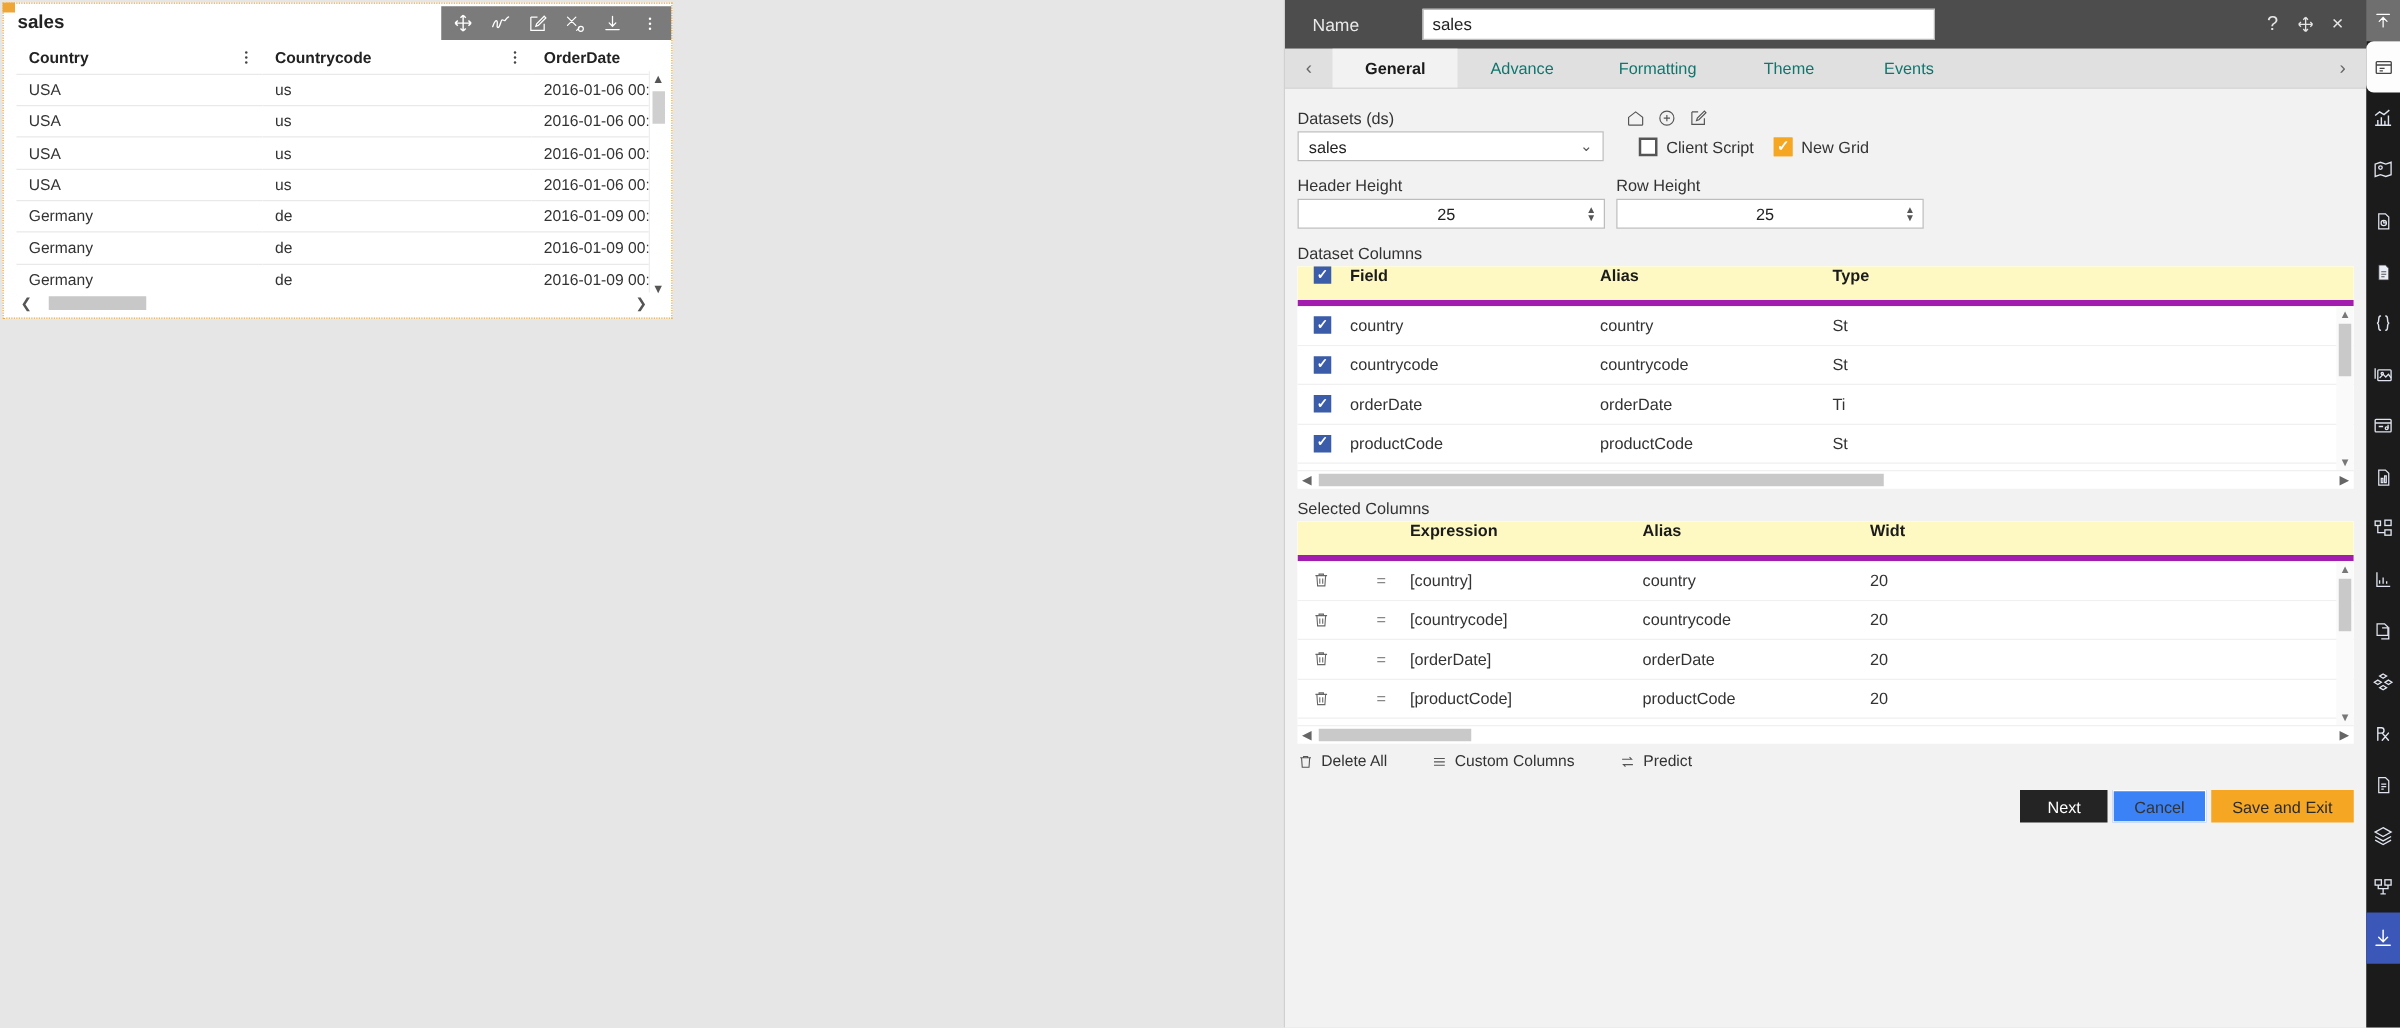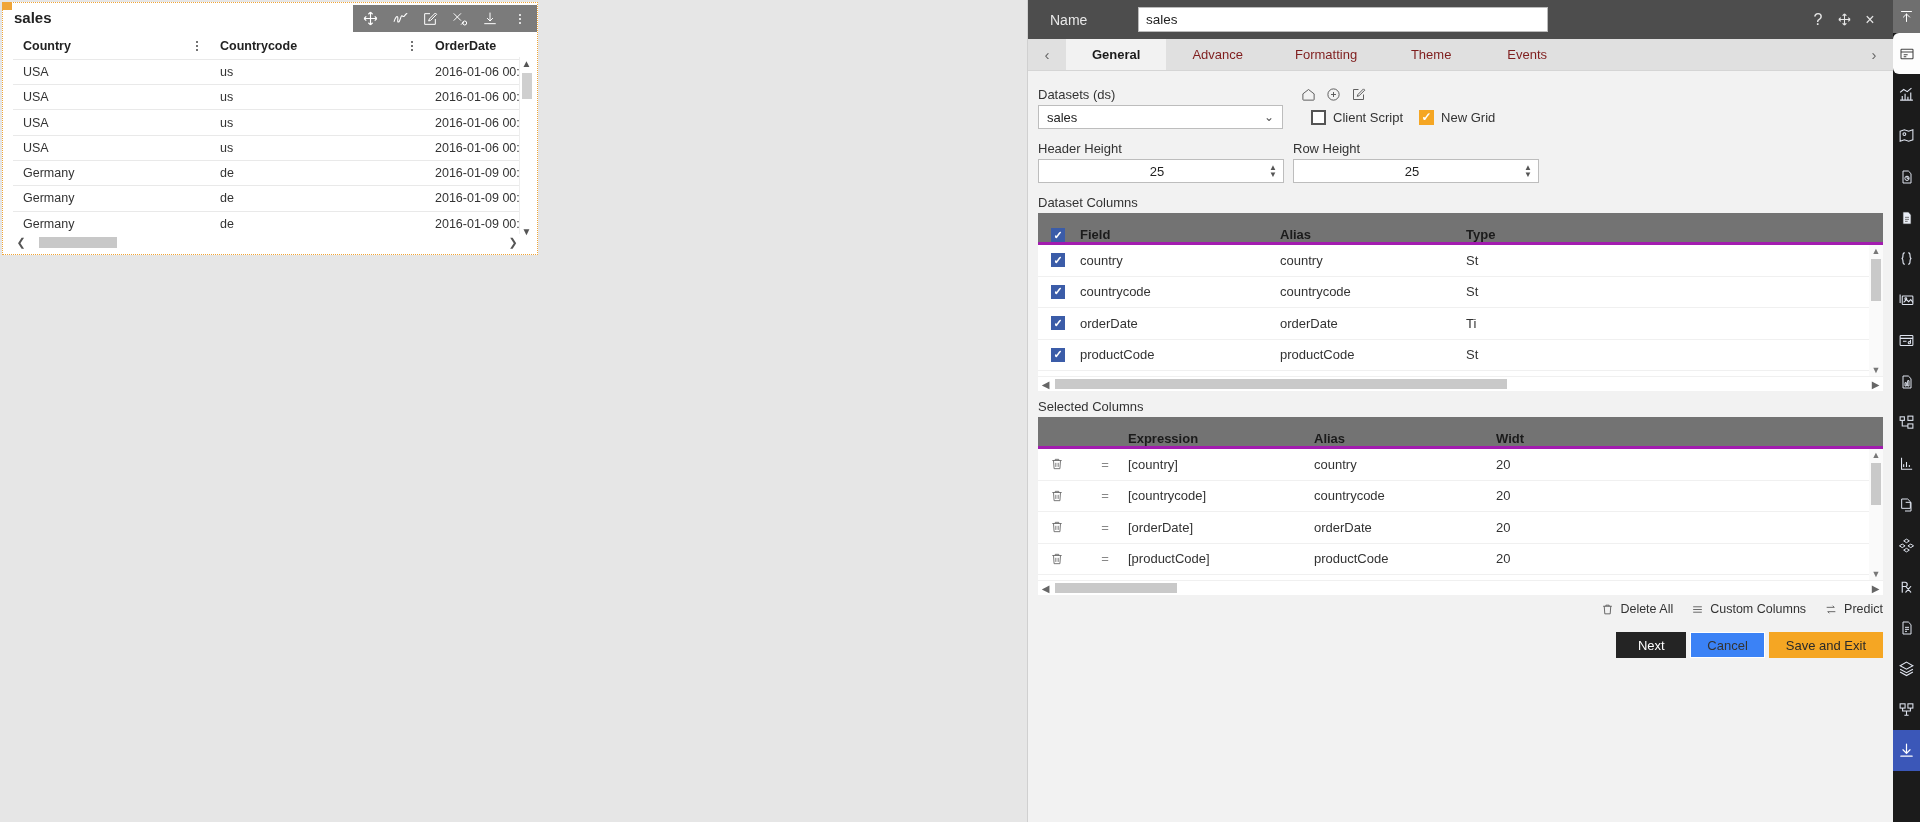--- a/index.html
+++ b/index.html
@@ -119,21 +119,21 @@
     height: 32px; background: #e0e0e0;
     display: flex; align-items: stretch;
     border-bottom: 1px solid #d5d5d5;
   }
   #tabbar .navarrow {
     width: 38px; display: flex; align-items: center; justify-content: center;
     color: #666; font-size: 15px; cursor: pointer;
   }
   #tabbar .tab {
     padding: 0 26px; display: flex; align-items: center; justify-content: center;
-    font-size: 13px; color: #7f1d1d; cursor: pointer; min-width: 96px;
+    font-size: 13px; color: #0f766e; cursor: pointer; min-width: 96px;
   }
   #tabbar .tab.active { background: #f2f2f2; color: #1b1b1b; font-weight: bold; }
 
   #panel-body { padding: 16px 10px 0 10px; position: relative; height: 751px; }
 
   .sec-label { font-size: 13px; color: #333; margin: 4px 0 3px 0; }
   .row { display: flex; align-items: center; text-align: center; }
 
   #ds-head { display: flex; align-items: center; }
   #ds-head .t { font-size: 13px; color: #333; }
@@ -168,23 +168,23 @@
   .numbox {
     height: 24px; background: #fff; border: 1px solid #bdbdbd;
     display: flex; align-items: center; padding: 0 6px; font-size: 13px; color: #222;
   }
   .numbox .v { flex: 1; }
   .numbox .spin { display: flex; flex-direction: column; color: #555; font-size: 8px; line-height: 7px; cursor: pointer; }
 
   
   .ptable { background: #fff; border: none; width: 100%; }
   .ptable .thead {
-    display: flex; align-items: flex-end; height: 32px;
-    background: #737373; font-size: 13px; font-weight: bold; color: #1b1b1b;
-    border-bottom: 3px solid #a21caf;
+    display: flex; align-items: flex-start; height: 32px;
+    background: #fef9c3; font-size: 13px; font-weight: bold; color: #1b1b1b;
+    border-bottom: 5px solid #a21caf;
   }
   .ptable .trow {
     display: flex; align-items: center; height: 31.5px;
     font-size: 13px; color: #333; background: #fff;
     border-bottom: 1px solid #f0f0f0;
   }
   .c-chk  { width: 42px; padding-left: 13px; flex: none; display: flex; }
   .c-fld  { width: 200px; flex: none; }
   .c-ali  { width: 186px; flex: none; }
   .c-typ  { width: 60px; flex: none; }
@@ -203,21 +203,21 @@
   .tbl-vscroll .th { width: 10px; height: 42px; background: #c9c9c9; margin-top: 2px; cursor: pointer; }
   .tbl-vscroll .sp { flex: 1; }
   .tbl-hscroll {
     height: 15px; background: #fff; display: flex; align-items: center;
     border-top: 1px solid #f0f0f0;
   }
   .tbl-hscroll .arw { width: 15px; text-align: center; font-size: 10px; color: #666; cursor: pointer; }
   .tbl-hscroll .track { flex: 1; height: 10px; position: relative; }
   .tbl-hscroll .th { position: absolute; top: 0; height: 10px; background: #c9c9c9; cursor: pointer; }
 
-  #bottom-links { display: flex; align-items: center; gap: 18px; margin-top: 7px; font-size: 12.5px; color: #333; justify-content: flex-end; }
+  #bottom-links { display: flex; align-items: center; gap: 35px; margin-top: 7px; font-size: 12.5px; color: #333; }
   #bottom-links .lk { display: flex; align-items: center; gap: 6px; cursor: pointer; }
 
   #btnrow { display: flex; justify-content: flex-end; align-items: center; gap: 4px; margin-top: 16px; }
   .btn { height: 26px; min-width: 70px; padding: 0 16px; font-size: 13px; cursor: pointer;
          display: flex; align-items: center; justify-content: center; border: 1px solid transparent; }
   .btn.dark { background: #242424; color: #fff; }
   .btn.light { background: #3b82f6; color: #333; border-color: #fff; }
   .btn.amber { background: #f5a623; color: #2a2a2a; }
 
   

